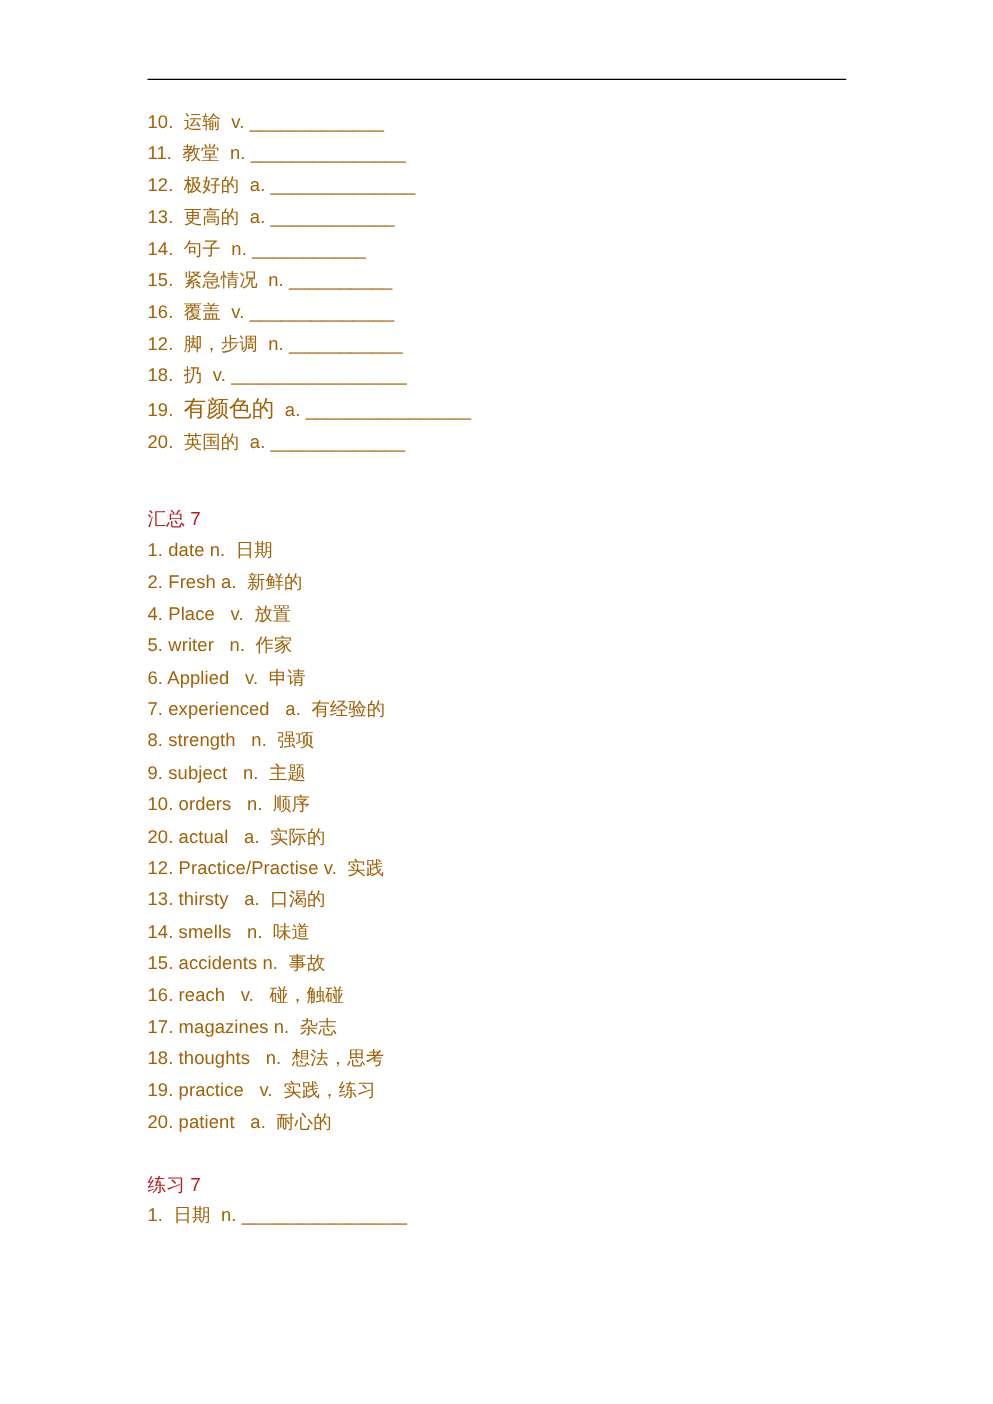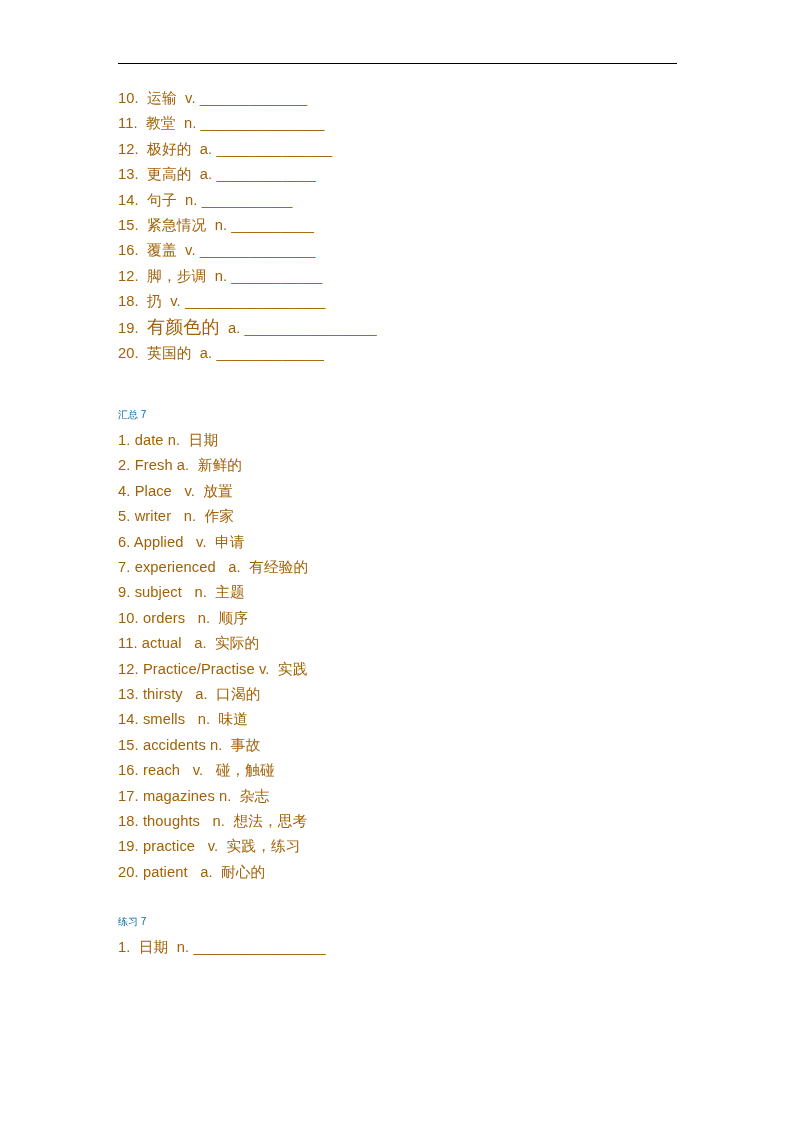--- a/index.html
+++ b/index.html
@@ -62,24 +62,24 @@
   .blank {
     white-space: pre;
   }
 
   
   .cjk-small {
     font-size: 18px;
   }
 
   .section-head {
-    font-size: 10px;
+    font-size: 15px;
     line-height: 25.4px;
     white-space: pre;
-    color: #0369a1;
+    color: #b91c1c;
   }
 
   
   .gap-1 { height: 36px; }
   .gap-2 { height: 24px; }
 
   .blockA { margin-top: 0px; }
 </style>
 </head>
 <body>
@@ -107,23 +107,24 @@
     <div class="gap-1"></div>
 
     <div class="section-head">汇总 7</div>
     <ul class="vlist" id="listB">
         <li class="vline">1. date n.  日期</li>
         <li class="vline">2. Fresh a.  新鲜的</li>
         <li class="vline">4. Place   v.  放置</li>
         <li class="vline">5. writer   n.  作家</li>
         <li class="vline">6. Applied   v.  申请</li>
         <li class="vline">7. experienced   a.  有经验的</li>
+        <li class="vline">8. strength   n.  强项</li>
         <li class="vline">9. subject   n.  主题</li>
         <li class="vline">10. orders   n.  顺序</li>
-        <li class="vline">11. actual   a.  实际的</li>
+        <li class="vline">20. actual   a.  实际的</li>
         <li class="vline">12. Practice/Practise v.  实践</li>
         <li class="vline">13. thirsty   a.  口渴的</li>
         <li class="vline">14. smells   n.  味道</li>
         <li class="vline">15. accidents n.  事故</li>
         <li class="vline">16. reach   v.   碰，触碰</li>
         <li class="vline">17. magazines n.  杂志</li>
         <li class="vline">18. thoughts   n.  想法，思考</li>
         <li class="vline">19. practice   v.  实践，练习</li>
         <li class="vline">20. patient   a.  耐心的</li>
       </ul>

